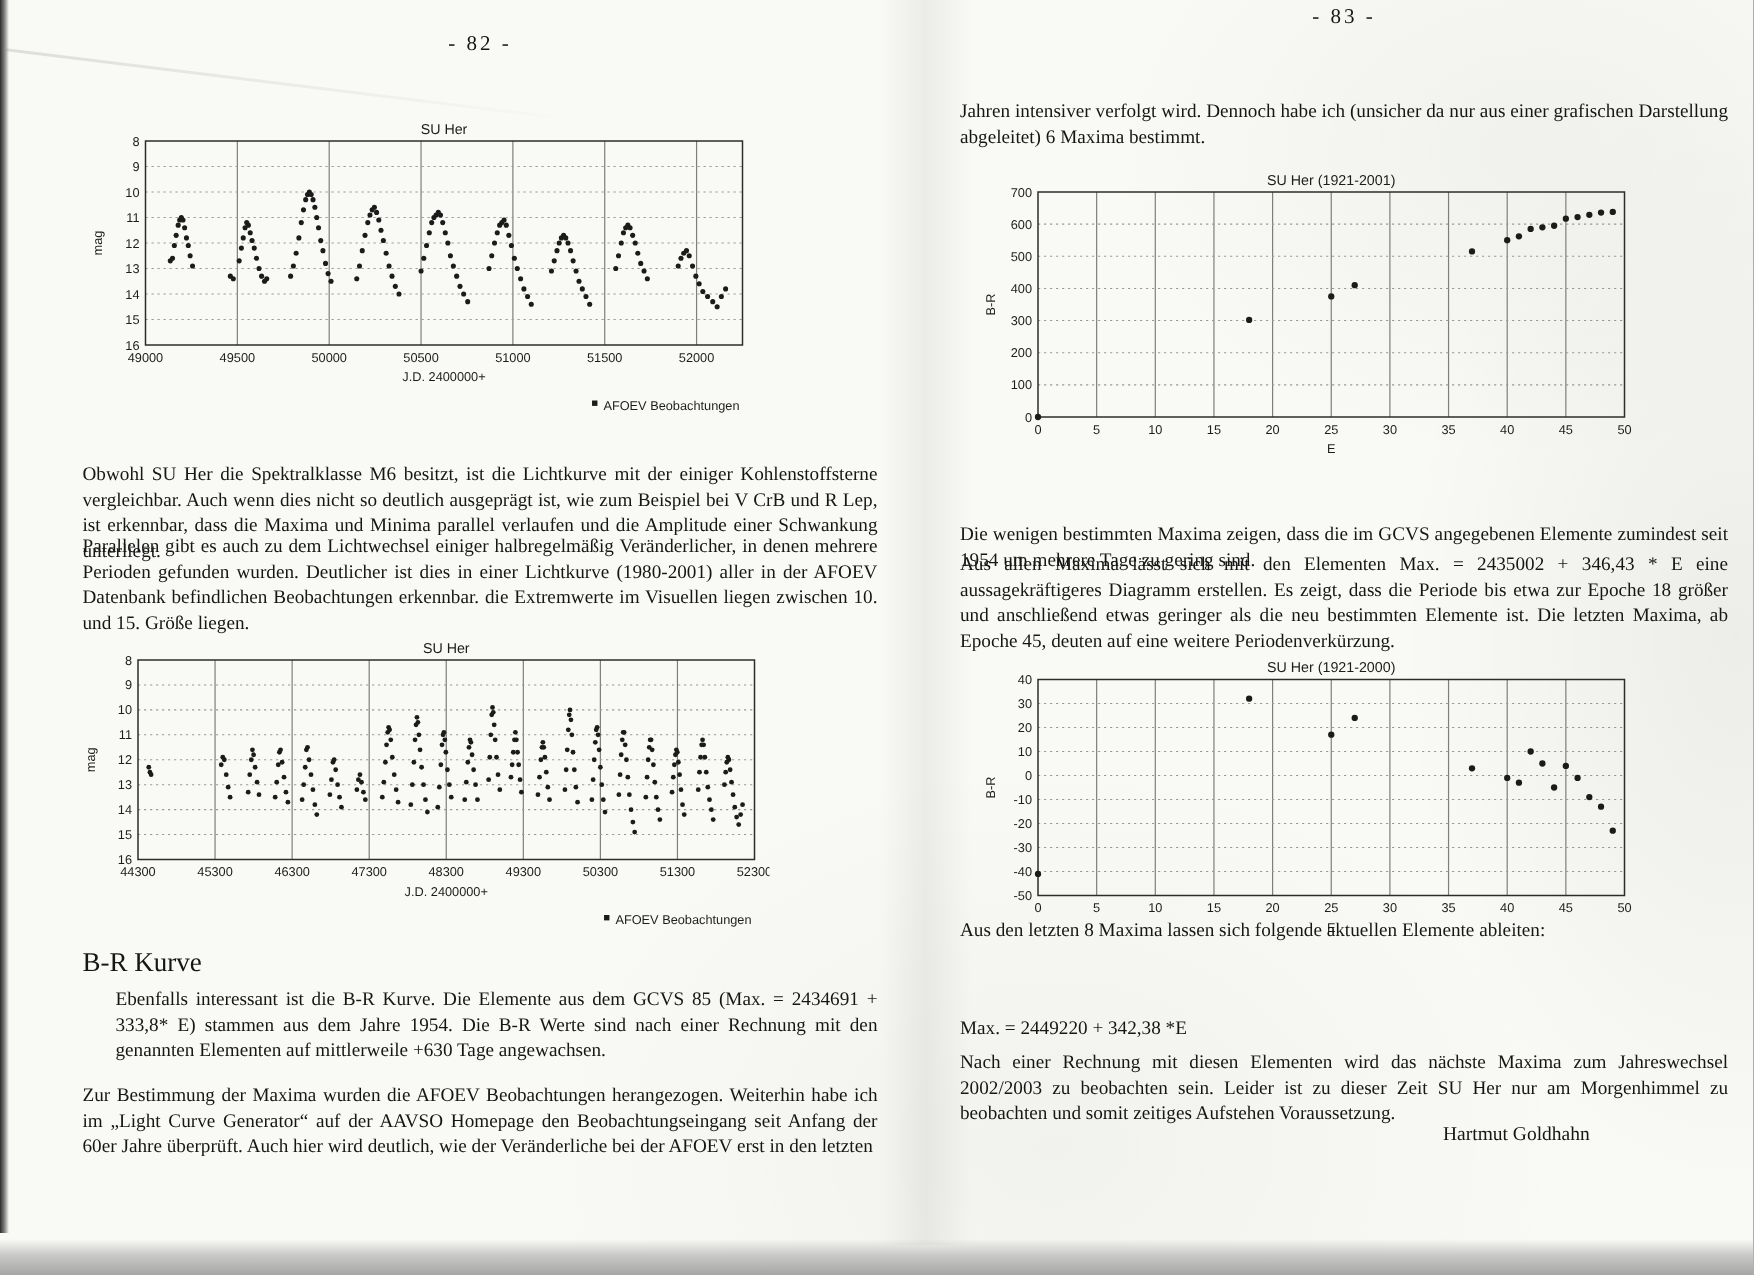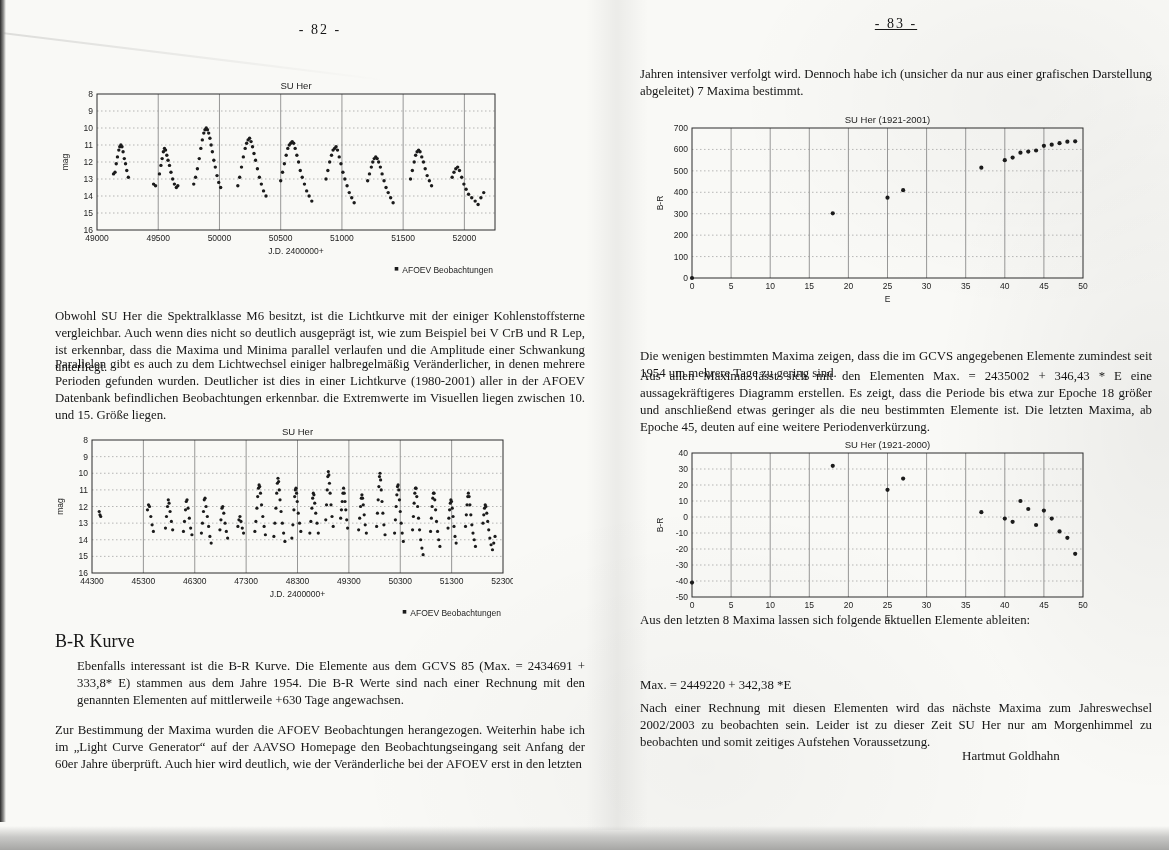--- a/index.html
+++ b/index.html
@@ -480,23 +480,23 @@
           <rect x="347.7" y="186" width="3.6" height="3.6" fill="#1b1b1b"></rect>
         </svg>
       </div>
 
     <div class="heading" style="top:631px;">B-R Kurve</div>
     <div class="para" style="top:658px;margin-left:22px;">Ebenfalls interessant ist die B-R Kurve. Die Elemente aus dem GCVS 85 (Max. = 2434691 + 333,8* E) stammen aus dem Jahre 1954. Die B-R Werte sind nach einer Rechnung mit den genannten Elementen auf mittlerweile +630 Tage angewachsen.</div>
     <div class="para" style="top:722px;">Zur Bestimmung der Maxima wurden die AFOEV Beobachtungen herangezogen. Weiterhin habe ich im „Light Curve Generator“ auf der AAVSO Homepage den Beobachtungseingang seit Anfang der 60er Jahre überprüft. Auch hier wird deutlich, wie der Veränderliche bei der AFOEV erst in den letzten</div>
   </div>
 
   <div class="page page-83">
-    <div class="page-number" style="top:16px;text-decoration:underline;">- 83 -</div>
-
-    <div class="para" style="top:66px;">Jahren intensiver verfolgt wird. Dennoch habe ich (unsicher da nur aus einer grafischen Darstellung abgeleitet) 7 Maxima bestimmt.</div>
+    <div class="page-number" style="top:4px;">- 83 -</div>
+
+    <div class="para" style="top:66px;">Jahren intensiver verfolgt wird. Dennoch habe ich (unsicher da nur aus einer grafischen Darstellung abgeleitet) 6 Maxima bestimmt.</div>
 
     <div class="chart" style="left:15px;top:112px;width:438px;height:198px;">
         <svg width="438" height="198">
           <line x1="76.1" y1="16" x2="76.1" y2="166" stroke="#7e7e7e" stroke-width="0.8"></line>
           <line x1="115.2" y1="16" x2="115.2" y2="166" stroke="#7e7e7e" stroke-width="0.8"></line>
           <line x1="154.3" y1="16" x2="154.3" y2="166" stroke="#7e7e7e" stroke-width="0.8"></line>
           <line x1="193.4" y1="16" x2="193.4" y2="166" stroke="#7e7e7e" stroke-width="0.8"></line>
           <line x1="232.5" y1="16" x2="232.5" y2="166" stroke="#7e7e7e" stroke-width="0.8"></line>
           <line x1="271.6" y1="16" x2="271.6" y2="166" stroke="#7e7e7e" stroke-width="0.8"></line>
           <line x1="310.7" y1="16" x2="310.7" y2="166" stroke="#7e7e7e" stroke-width="0.8"></line>

